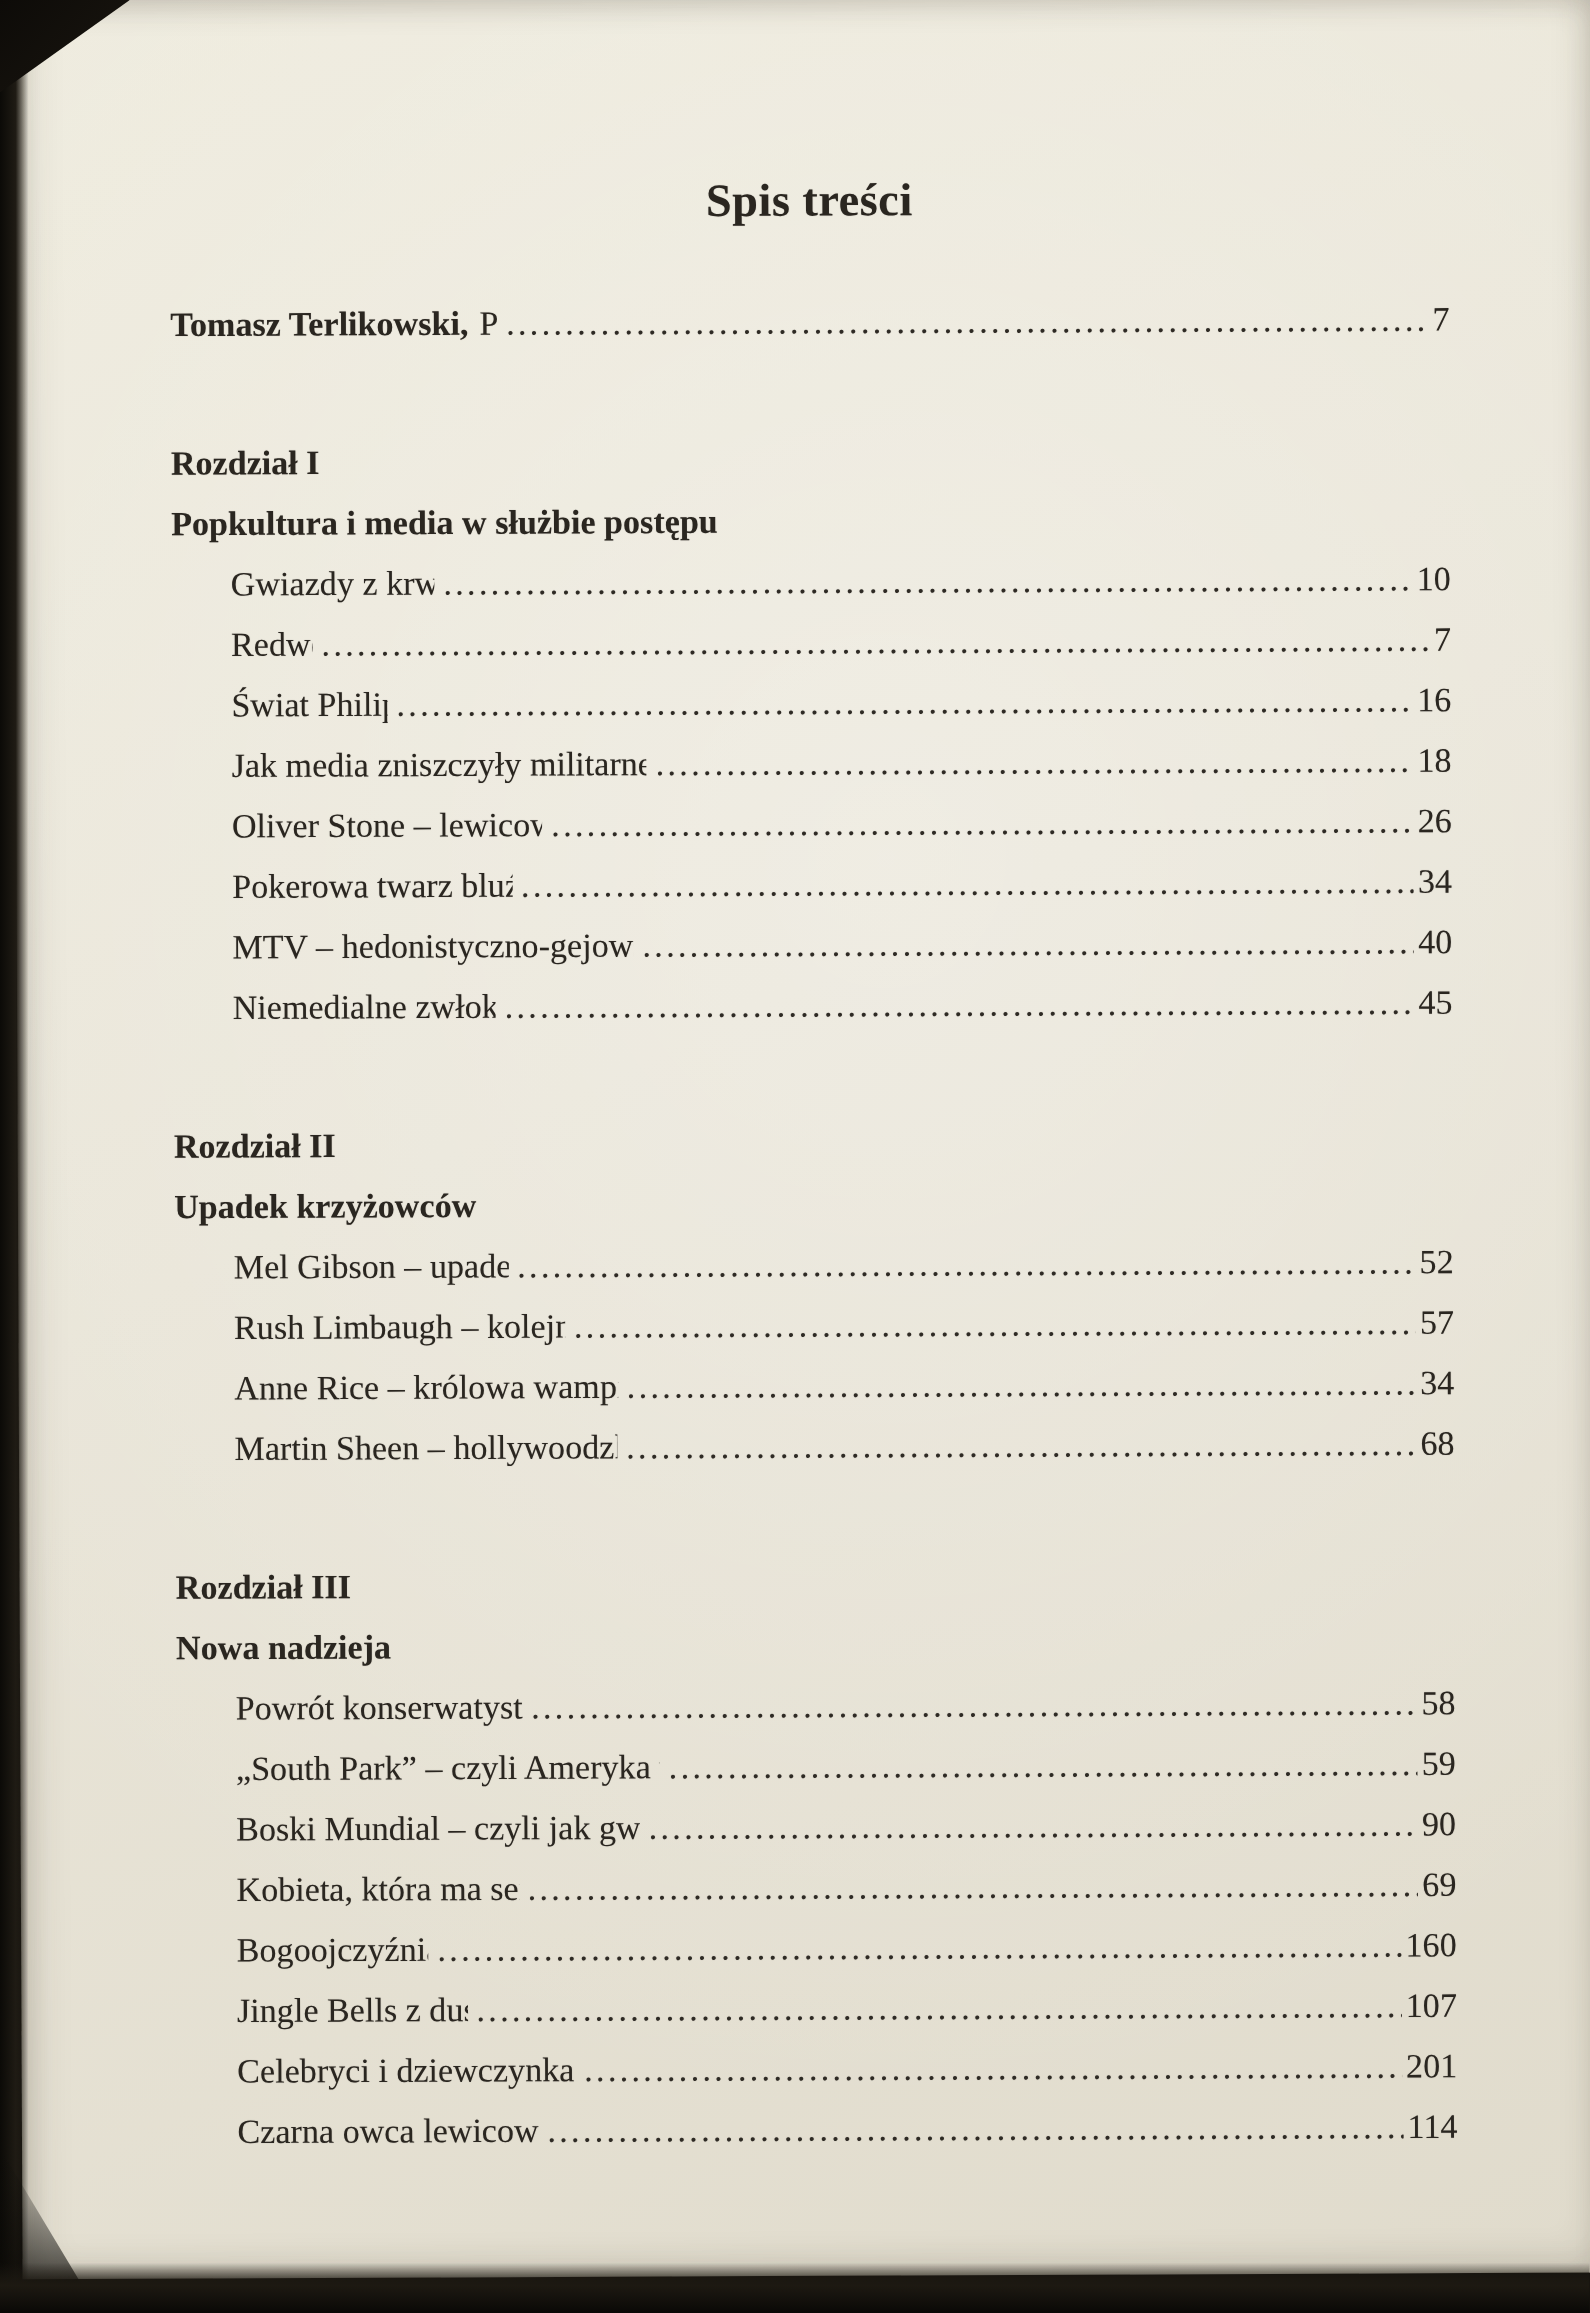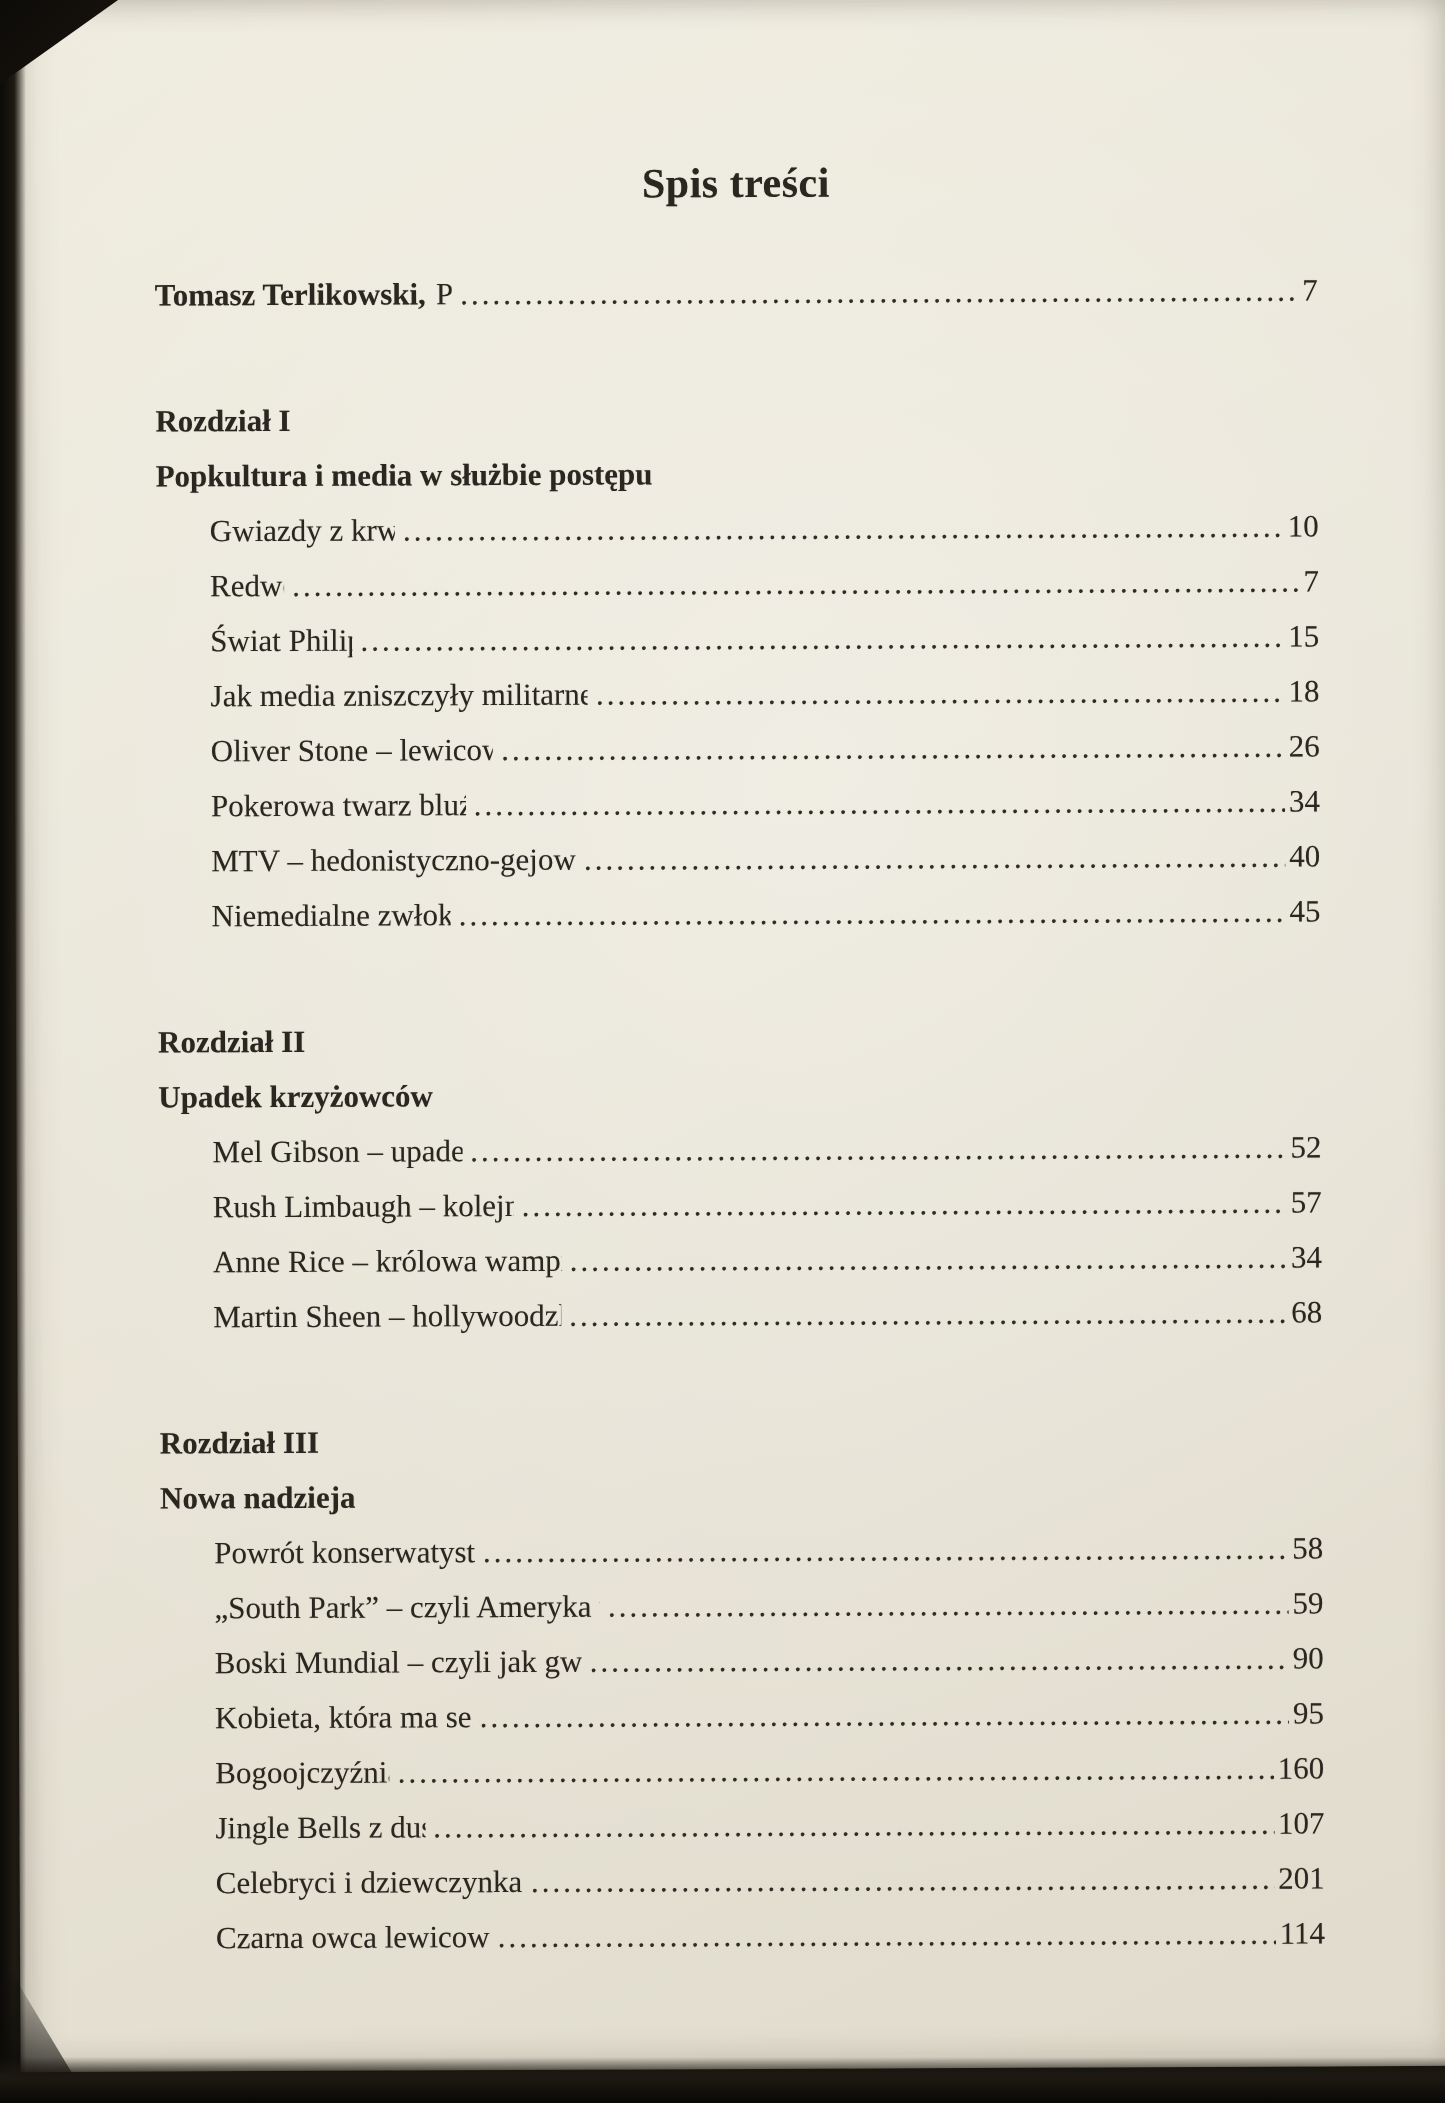--- a/index.html
+++ b/index.html
@@ -106,21 +106,21 @@
           <span class="num">10</span>
         </div>
         <div class="row entry">
           <span class="etext">Redwood</span>
           <span class="dots"></span>
           <span class="num">7</span>
         </div>
         <div class="row entry">
           <span class="etext">Świat Philipa Dicka</span>
           <span class="dots"></span>
-          <span class="num">15</span>
+          <span class="num">16</span>
         </div>
         <div class="row entry">
           <span class="etext">Jak media zniszczyły militarne zwycięstwo Amerykanów w Wietnamie</span>
           <span class="dots"></span>
           <span class="num">18</span>
         </div>
         <div class="row entry">
           <span class="etext">Oliver Stone – lewicowe skrzywienie Ameryki</span>
           <span class="dots"></span>
           <span class="num">26</span>
@@ -183,21 +183,21 @@
           <span class="num">59</span>
         </div>
         <div class="row entry">
           <span class="etext">Boski Mundial – czyli jak gwiazdy futbolu grają z Jezusem na sercu</span>
           <span class="dots"></span>
           <span class="num">90</span>
         </div>
         <div class="row entry">
           <span class="etext">Kobieta, która ma sen o kraju bez aborcji</span>
           <span class="dots"></span>
-          <span class="num">95</span>
+          <span class="num">69</span>
         </div>
         <div class="row entry">
           <span class="etext">Bogoojczyźniany hip-hop</span>
           <span class="dots"></span>
           <span class="num">160</span>
         </div>
         <div class="row entry">
           <span class="etext">Jingle Bells z duszą Pana Jezusa</span>
           <span class="dots"></span>
           <span class="num">107</span>

